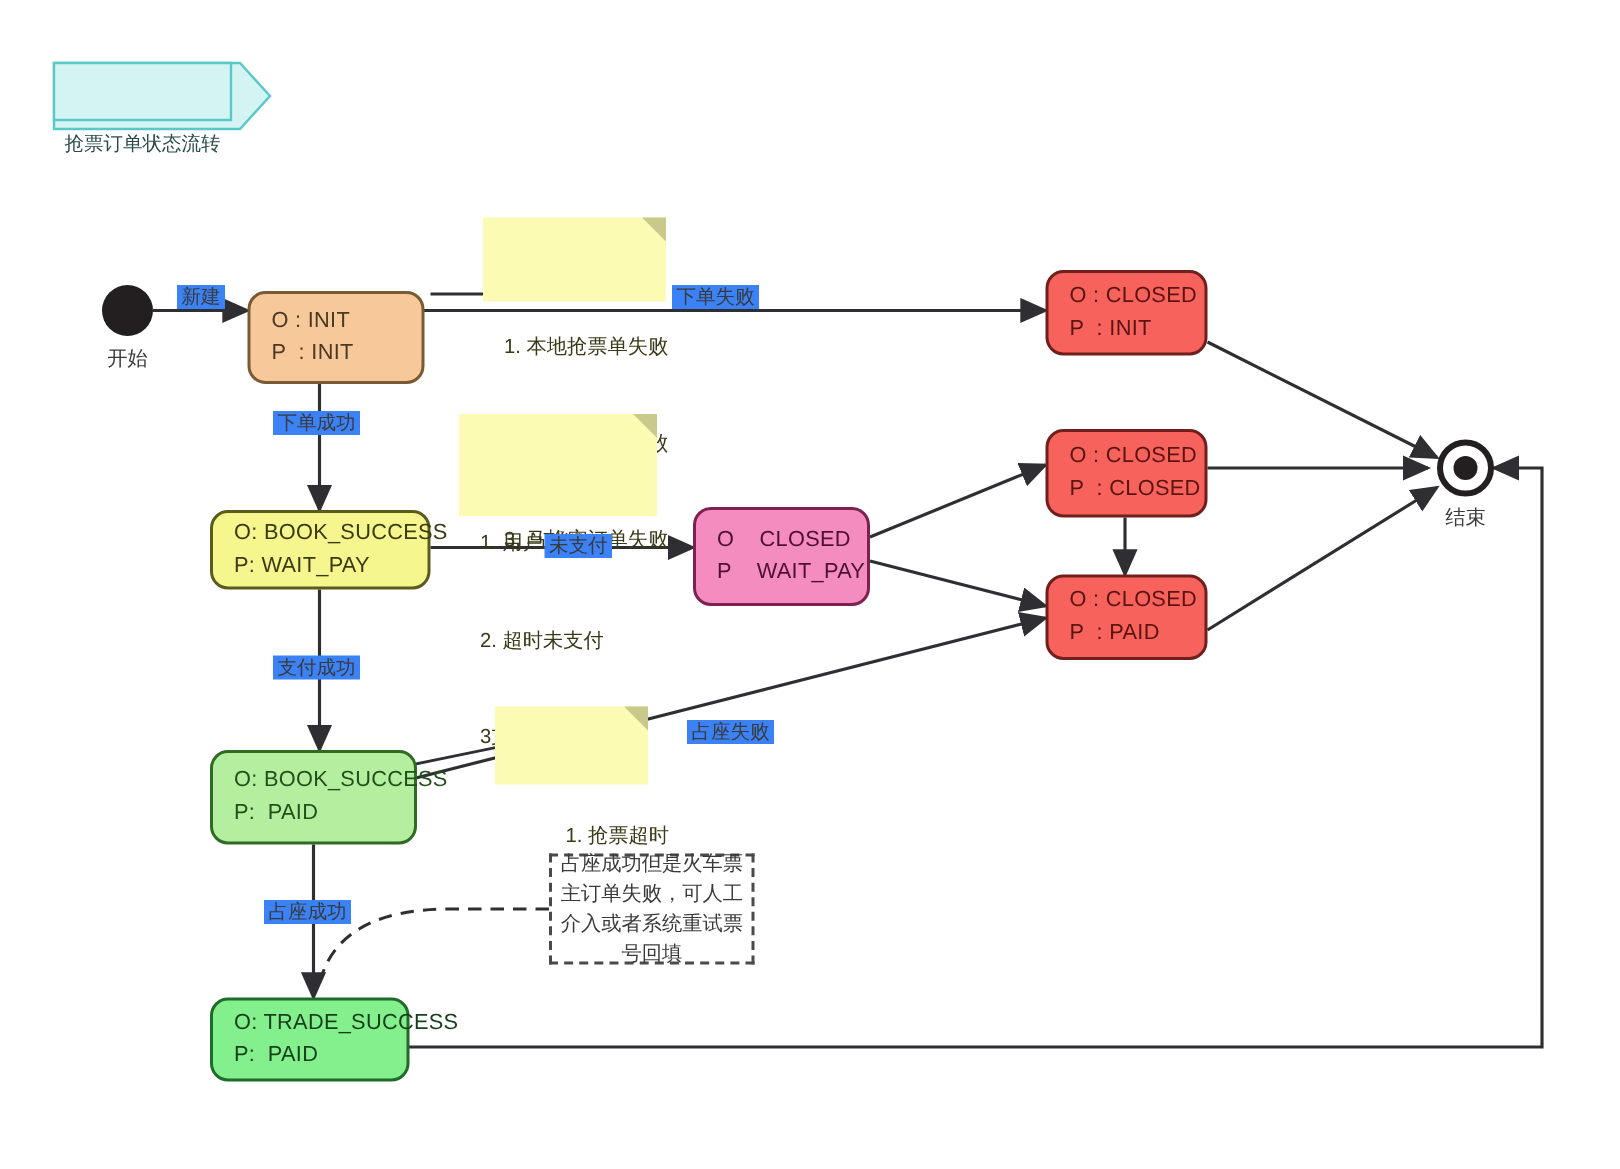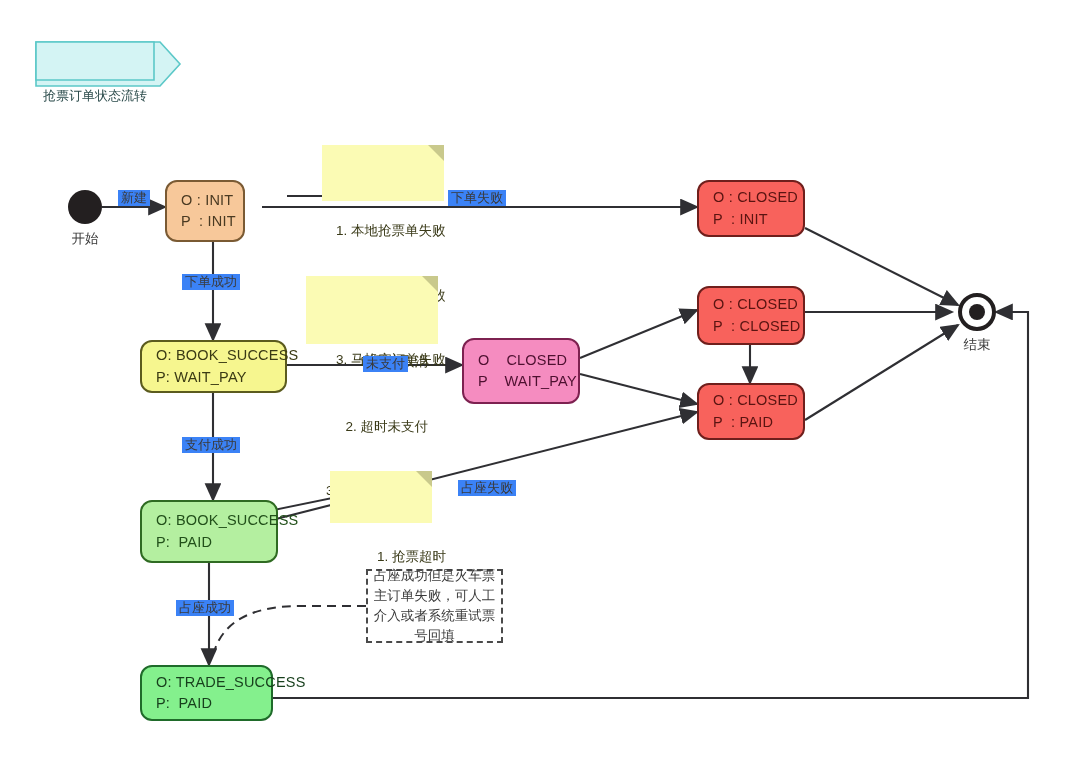--- a/index.html
+++ b/index.html
@@ -88,21 +88,21 @@
     white-space: pre;
   }
   .note .fold {
     position: absolute;
     top: 0;
     right: 0;
     width: 0; height: 0;
     border-left: 16px solid transparent;
     border-top: 16px solid #c9c98c;
   }
-  .note .ln { display: block; text-align: right; }
+  .note .ln { display: block; }
 
   
   .comment {
     position: absolute;
     box-sizing: border-box;
     border: 2px dashed #4a4a4a;
     background: #ffffff;
     color: #3a3a3a;
     font-size: 13.5px;
     line-height: 1.5;
@@ -246,21 +246,21 @@
     <div class="banner-text">抢票订单状态流转</div>
   </div>
 
 
   <div class="start-node" style="left:68px; top:190px;"></div>
   <div class="term-label" style="left:52px; top:230px; width:66px;">开始</div>
 
   <div class="end-node" style="left:958px; top:293px;"></div>
   <div class="term-label" style="left:944px; top:336px; width:66px;">结束</div>
 
-  <div class="node node-init" style="left:165px; top:180px; width:80px; height:62px;">
+  <div class="node node-init" style="left:165px; top:194px; width:118px; height:62px;">
     <span class="ln">O : INIT</span>
     <span class="ln">P  : INIT</span>
   </div>
 
   <div class="node node-yellow" style="left:140px; top:340px; width:147px; height:53px;">
     <span class="ln">O: BOOK_SUCCESS</span>
     <span class="ln">P: WAIT_PAY</span>
   </div>
 
   <div class="node node-pink" style="left:462px; top:338px; width:118px; height:66px;">

